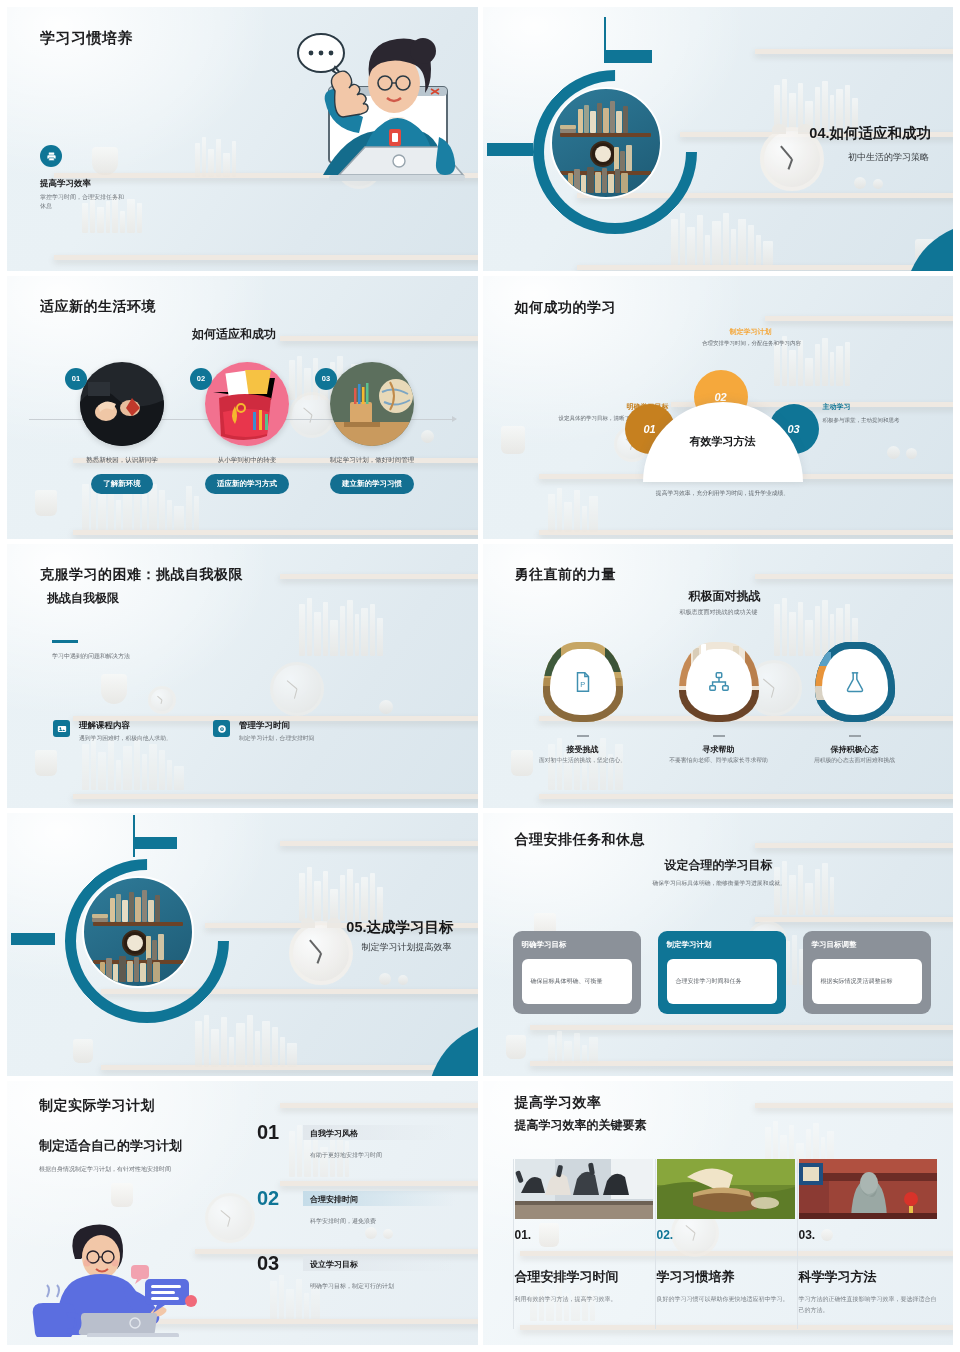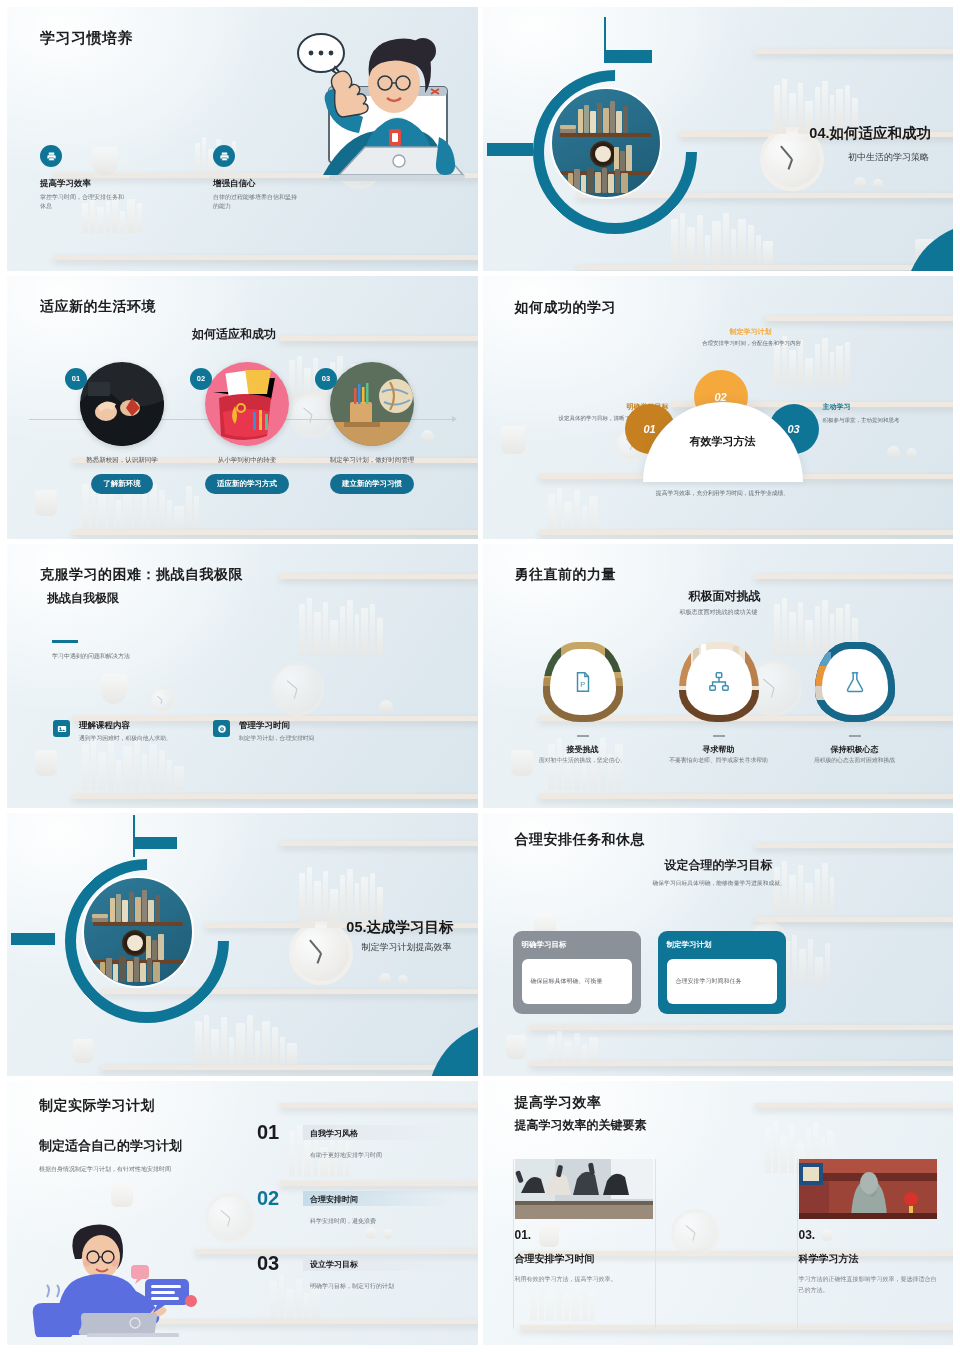--- a/index.html
+++ b/index.html
@@ -115,21 +115,21 @@
   .s9-num{position:absolute;font-size:20px;font-weight:bold;color:#1b1b1d;}
   .s9-bar{position:absolute;width:152px;height:15px;background:linear-gradient(90deg,rgba(225,231,236,.95),rgba(225,231,236,0));}
   .s9-t{position:absolute;font-size:8px;font-weight:bold;color:#1b1b1d;}
   .s9-d{position:absolute;font-size:6px;color:#6e747a;}
   .girl{position:absolute;left:18px;bottom:8px;width:190px;height:120px;}
 
   
   .pc{position:absolute;width:138px;}
   .pc-img{width:138px;height:60px;overflow:hidden;position:relative;}
   .pc-n{font-size:12px;font-weight:bold;color:#1b1b1d;margin-top:9px;}
-  .pc-t{font-size:10px;font-weight:bold;color:#1b1b1d;margin-top:10px;}
+  .pc-t{font-size:13px;font-weight:bold;color:#1b1b1d;margin-top:26px;}
   .pc-d{font-size:6px;color:#787e84;margin-top:8px;line-height:1.7;}
   .vdiv{position:absolute;width:1px;background:#dde3e8;}
 </style>
 </head>
 <body>
 
 <div class="deck">
 
   <div class="slide">
     <div class="bg">
@@ -166,31 +166,20 @@
     <div class="s1-feat" style="left:33px;top:138px;">
       <div class="s1-ico" style="background:#0f7596;">
         <svg width="11" height="11" viewBox="0 0 24 24" fill="#fff">
             <rect x="6" y="3" width="12" height="5" rx="1"></rect>
             <rect x="3" y="9" width="18" height="8" rx="2"></rect>
             <rect x="6" y="15" width="12" height="6" rx="1" fill="#fff" stroke="#0f7596" stroke-width="1.5"></rect>
           </svg>
       </div>
       <div class="s1-ft">提高学习效率</div>
       <div class="s1-fd">掌控学习时间，合理安排任务和休息</div>
-    </div>
-    <div class="s1-feat" style="left:206px;top:138px;">
-      <div class="s1-ico" style="background:#0f7596;">
-        <svg width="11" height="11" viewBox="0 0 24 24" fill="#fff">
-            <rect x="6" y="3" width="12" height="5" rx="1"></rect>
-            <rect x="3" y="9" width="18" height="8" rx="2"></rect>
-            <rect x="6" y="15" width="12" height="6" rx="1" fill="#fff" stroke="#0f7596" stroke-width="1.5"></rect>
-          </svg>
-      </div>
-      <div class="s1-ft">增强自信心</div>
-      <div class="s1-fd">自律的过程能够培养自信和坚持的能力</div>
     </div>
 
     <div class="person">
       <svg viewBox="0 0 215 200" width="215" height="200">
         <ellipse cx="58" cy="28" rx="23" ry="19" fill="#fff" stroke="#2b3a44" stroke-width="2"></ellipse>
         <path d="M72 42 L82 54 L70 46 Z" fill="#fff" stroke="#2b3a44" stroke-width="2"></path>
         <circle cx="48" cy="28" r="2.4" fill="#2b3a44"></circle>
           <circle cx="58" cy="28" r="2.4" fill="#2b3a44"></circle>
           <circle cx="68" cy="28" r="2.4" fill="#2b3a44"></circle>
         <rect x="66" y="62" width="118" height="76" rx="4" fill="#fff" stroke="#5b6a74" stroke-width="2"></rect>
@@ -763,20 +752,26 @@
       <div class="card-body">
         <div class="card-d">确保目标具体明确、可衡量</div>
       </div>
     </div>
     <div class="card" style="left:175px;top:118px;background:#0f7596;">
       <div class="card-t">制定学习计划</div>
       <div class="card-body">
         <div class="card-d">合理安排学习时间和任务</div>
       </div>
     </div>
+    <div class="card" style="left:320px;top:118px;background:#8b9199;">
+      <div class="card-t">学习目标调整</div>
+      <div class="card-body">
+        <div class="card-d">根据实际情况灵活调整目标</div>
+      </div>
+    </div>
   </div>
 
   <div class="slide">
     <div class="bg">
       <div class="wash" style="background:linear-gradient(120deg,#f4f8fa 0%,#eef4f7 40%,#e6eef3 100%)"></div>
         <div class="glow"></div>
       <div class="shelf" style="top:22px;left:58%;right:-4%;"></div>
       <div class="shelf" style="top:100px;left:58%;right:-4%;"></div>
       <div class="shelf" style="top:168px;left:40%;right:-4%;"></div>
       <div class="shelf" style="top:238px;left:8%;right:-4%;"></div>
@@ -909,20 +904,36 @@
           <rect x="42" y="6" width="5" height="12" rx="2" fill="#33383e" transform="rotate(12 44 12)"></rect>
           <rect x="74" y="4" width="5" height="12" rx="2" fill="#33383e" transform="rotate(-10 76 10)"></rect>
           <rect x="0" y="42" width="138" height="4" fill="#6d6154"></rect>
         </svg>
       </div>
       <div class="pc-n">01.</div>
       <div class="pc-t">合理安排学习时间</div>
       <div class="pc-d">利用有效的学习方法，提高学习效率。</div>
     </div>
 
+    <div class="pc" style="left:174px;top:78px;">
+      <div class="pc-img">
+        <svg width="138" height="60" viewBox="0 0 138 60">
+            <rect width="138" height="60" fill="#6d8a2f"></rect>
+          <rect x="0" y="0" width="138" height="26" fill="#88a63c"></rect>
+          <path d="M0 28 q34 -10 70 0 q34 10 68 0 v32 H0z" fill="#5e7c28"></path>
+          <path d="M30 18 q24 -16 46 -2 l-6 20 q-20 -10 -40 -18z" fill="#f0e4c8"></path>
+          <path d="M36 36 q30 -12 60 -2 l4 16 q-34 8 -64 -4z" fill="#8a6239"></path>
+          <path d="M36 34 q28 -10 56 -2 l2 6 q-30 -8 -58 0z" fill="#c7a56d"></path>
+          <ellipse cx="108" cy="44" rx="14" ry="6" fill="#e8dcc2" opacity=".8"></ellipse>
+        </svg>
+      </div>
+      <div class="pc-n" style="color:#0f7596;">02.</div>
+      <div class="pc-t">学习习惯培养</div>
+      <div class="pc-d">良好的学习习惯可以帮助你更快地适应初中学习。</div>
+    </div>
 
     <div class="pc" style="left:316px;top:78px;">
       <div class="pc-img">
         <svg width="138" height="60" viewBox="0 0 138 60">
             <rect width="138" height="60" fill="#8b3a33"></rect>
           <rect x="0" y="0" width="138" height="16" fill="#b05040"></rect>
           <rect x="0" y="14" width="138" height="8" fill="#6d2c26"></rect>
           <rect x="30" y="22" width="108" height="38" fill="#9c4438"></rect>
           <rect x="0" y="4" width="24" height="22" fill="#1f4f80"></rect>
           <rect x="4" y="8" width="16" height="14" fill="#e8dfc4"></rect>

